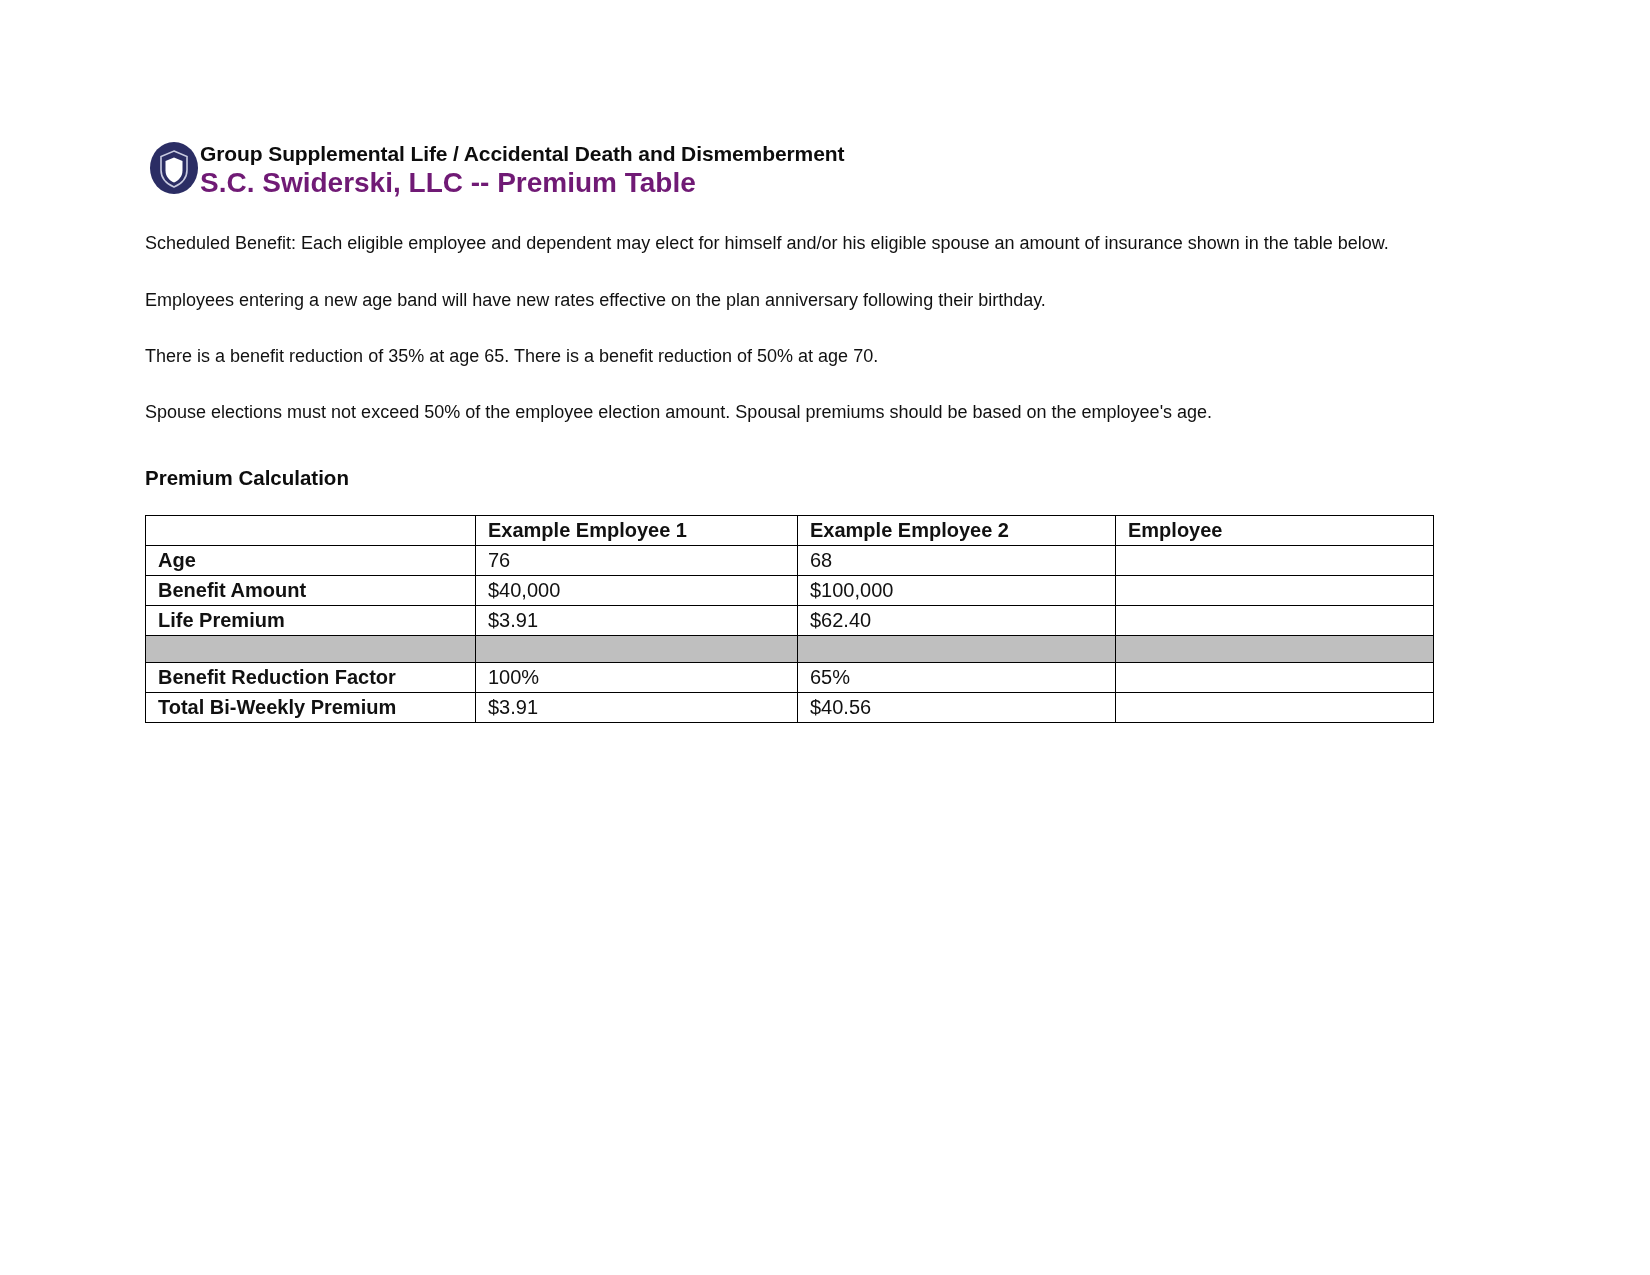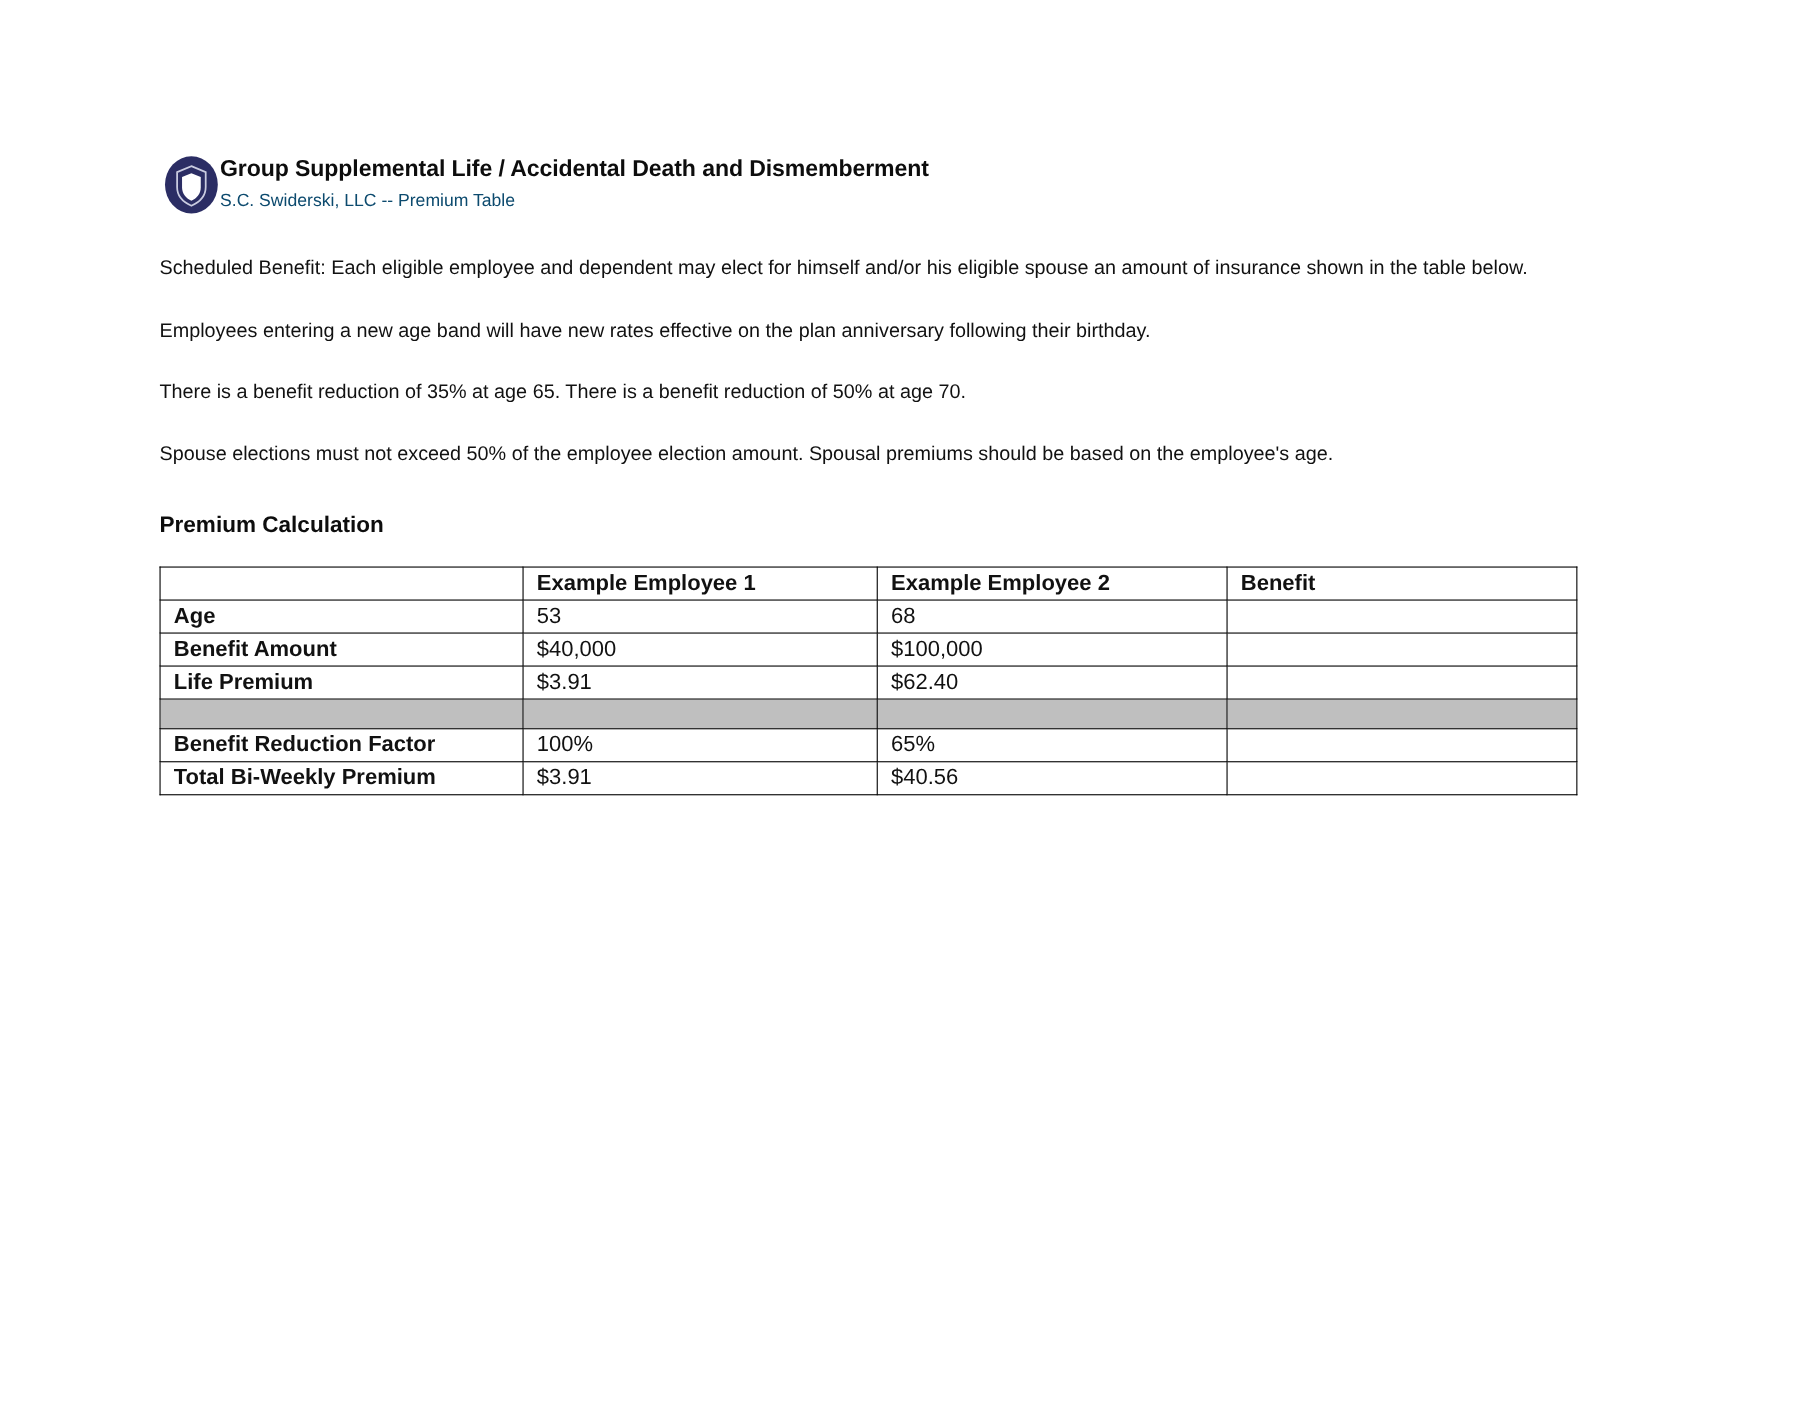--- a/index.html
+++ b/index.html
@@ -50,23 +50,23 @@
   }
   .doc-title {
     font-size: 21px;
     font-weight: bold;
     letter-spacing: -0.1px;
     color: #0d0d0d;
     line-height: 28px;
     white-space: nowrap;
   }
   .doc-subtitle {
-    font-size: 16px;
-    font-weight: normal;
-    color: #0c4a6e;
+    font-size: 28px;
+    font-weight: bold;
+    color: #701a75;
     line-height: 30px;
     white-space: nowrap;
   }
 
   
   .body-text {
     position: absolute;
     left: 145px;
     top: 228px;
     width: 1290px;
@@ -157,26 +157,26 @@
       <col class="c-label">
       <col class="c-e1">
       <col class="c-e2">
       <col class="c-emp">
     </colgroup>
     <tbody>
       <tr class="header-row">
         <td></td>
         <td>Example Employee 1</td>
         <td>Example Employee 2</td>
-        <td>Benefit</td>
+        <td>Employee</td>
       </tr>
 
       <tr>
         <td class="rowlabel">Age</td>
-        <td>53</td>
+        <td>76</td>
         <td>68</td>
         <td class="cell-empty"></td>
       </tr>
 
       <tr>
         <td class="rowlabel">Benefit Amount</td>
         <td>$40,000</td>
         <td>$100,000</td>
         <td class="cell-empty"></td>
       </tr>

